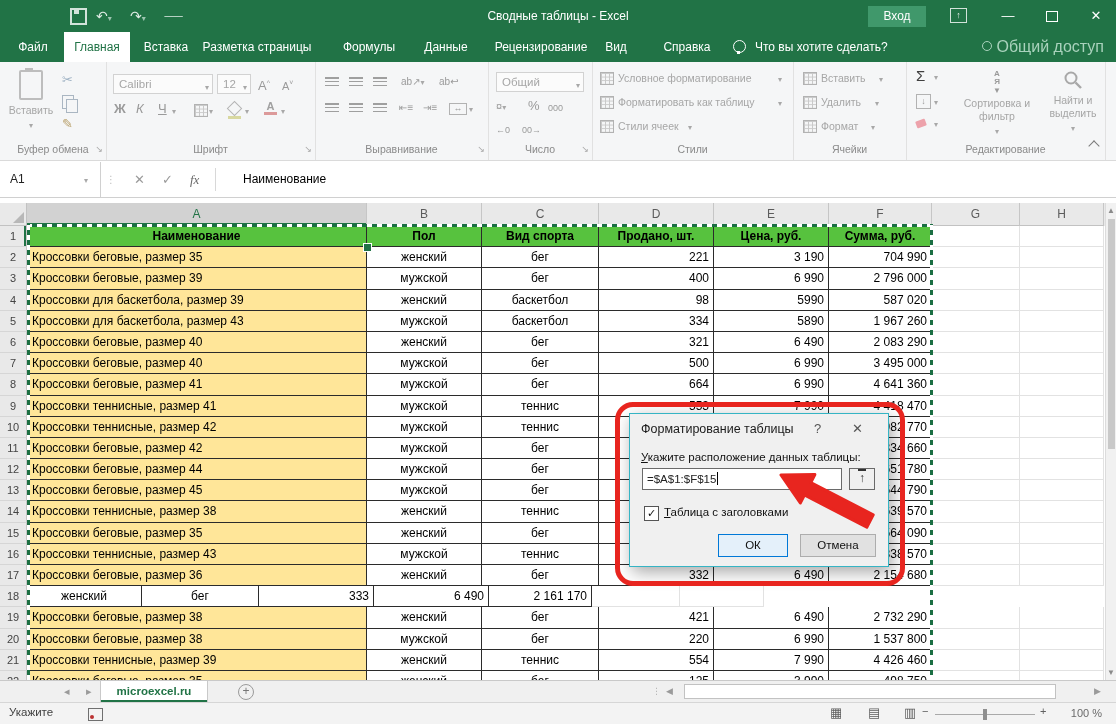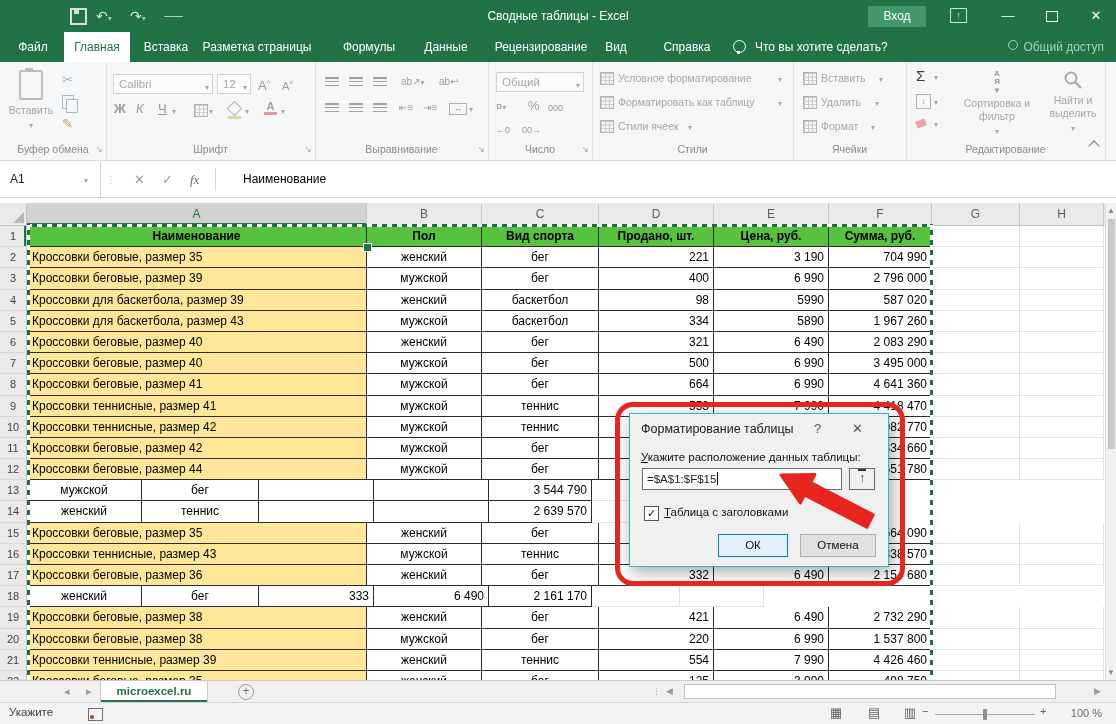--- a/index.html
+++ b/index.html
@@ -19,21 +19,21 @@
   .rdo{position:absolute;left:950px;top:8px;width:15px;height:13px;border:1px solid rgba(255,255,255,.8);
        color:rgba(255,255,255,.9);font-size:9px;line-height:12px;text-align:center}
   .maxg{display:inline-block;width:10px;height:9px;border:1px solid #fff;vertical-align:middle}
   
   .tabstrip{position:absolute;left:0;top:32px;width:1116px;height:30px;background:var(--green)}
   .tab{position:absolute;top:0;height:30px;line-height:30px;text-align:center;color:#ffffff;font-size:12px;cursor:default}
   .tab.active{background:#fff;color:var(--green)}
   .bulb{position:absolute;left:733px;top:8px;width:11px;height:11px;border:1.5px solid #fff;border-radius:50%}
   .bulb::after{content:"";position:absolute;left:2.5px;top:10px;width:3px;height:3px;background:#fff}
   .tellme{position:absolute;left:755px;top:0;height:30px;line-height:30px;color:#fff;font-size:12px}
-  .share{position:absolute;right:12px;top:0;height:30px;line-height:30px;color:#a9d2bc;font-size:12px}
+  .share{position:absolute;right:12px;top:0;height:30px;line-height:30px;color:#a9d2bc;font-size:16px}
   .person{display:inline-block;width:8px;height:8px;border:1.5px solid #a9d2bc;border-radius:50%;margin-right:5px;position:relative;top:-1px}
   
   .ribbon{position:absolute;left:0;top:62px;width:1116px;height:98px;background:#f5f6f7;border-bottom:1px solid #dadada}
   .grp{position:absolute;top:0;height:98px;border-right:1px solid #e1e1e1}
   .glabel{position:absolute;bottom:5px;left:0;width:100%;text-align:center;font-size:10.5px;color:#8a8a8a;white-space:nowrap}
   .launch{position:absolute;right:3px;bottom:6px;font-size:9px;color:#a8a8a8}
   .launch::after{content:"↘"}
   .dd{font-size:8px;color:#a8a8a8}
   .dd::after{content:"▾"}
   .combo{position:absolute;height:20px;border:1px solid #d2d2d2;background:#fbfbfb;color:#a6a6a6;
@@ -468,30 +468,32 @@
         <div class="cell cc" style="width: 115px;">мужской</div>
         <div class="cell cc" style="width: 117px;">бег</div>
         <div class="cell cn" style="width: 115px;"></div>
         <div class="cell cn" style="width: 115px;"></div>
         <div class="cell cn" style="width: 103px;">2 651 780</div>
         <div class="cell cg" style="width: 88px;"></div>
         <div class="cell cg" style="width: 84px;"></div>
       </div>
       <div class="grow">
         <div class="rhcell">13</div>
+        <div class="cell ca" style="width: 340px;">Кроссовки беговые, размер 45</div>
         <div class="cell cc" style="width: 115px;">мужской</div>
         <div class="cell cc" style="width: 117px;">бег</div>
         <div class="cell cn" style="width: 115px;"></div>
         <div class="cell cn" style="width: 115px;"></div>
         <div class="cell cn" style="width: 103px;">3 544 790</div>
         <div class="cell cg" style="width: 88px;"></div>
         <div class="cell cg" style="width: 84px;"></div>
       </div>
       <div class="grow">
         <div class="rhcell">14</div>
+        <div class="cell ca" style="width: 340px;">Кроссовки теннисные, размер 38</div>
         <div class="cell cc" style="width: 115px;">женский</div>
         <div class="cell cc" style="width: 117px;">теннис</div>
         <div class="cell cn" style="width: 115px;"></div>
         <div class="cell cn" style="width: 115px;"></div>
         <div class="cell cn" style="width: 103px;">2 639 570</div>
         <div class="cell cg" style="width: 88px;"></div>
         <div class="cell cg" style="width: 84px;"></div>
       </div>
       <div class="grow">
         <div class="rhcell">15</div>

